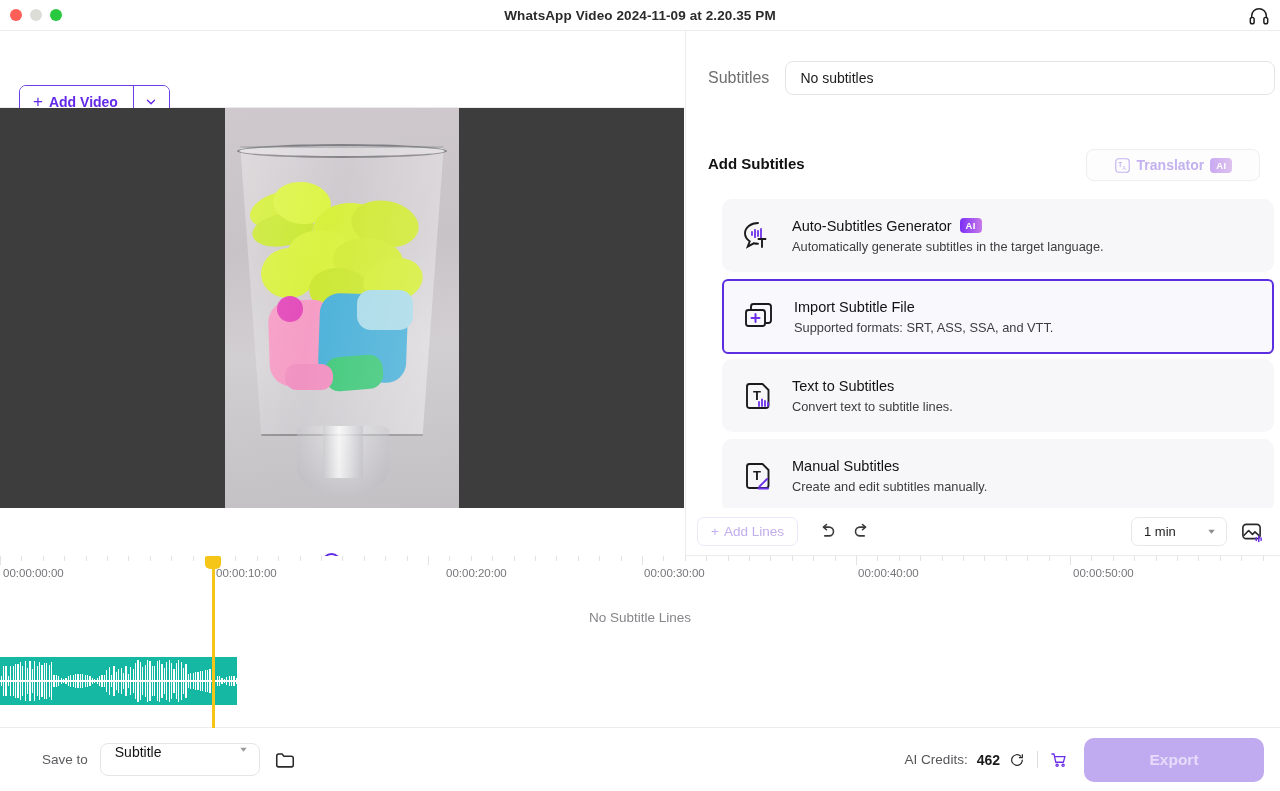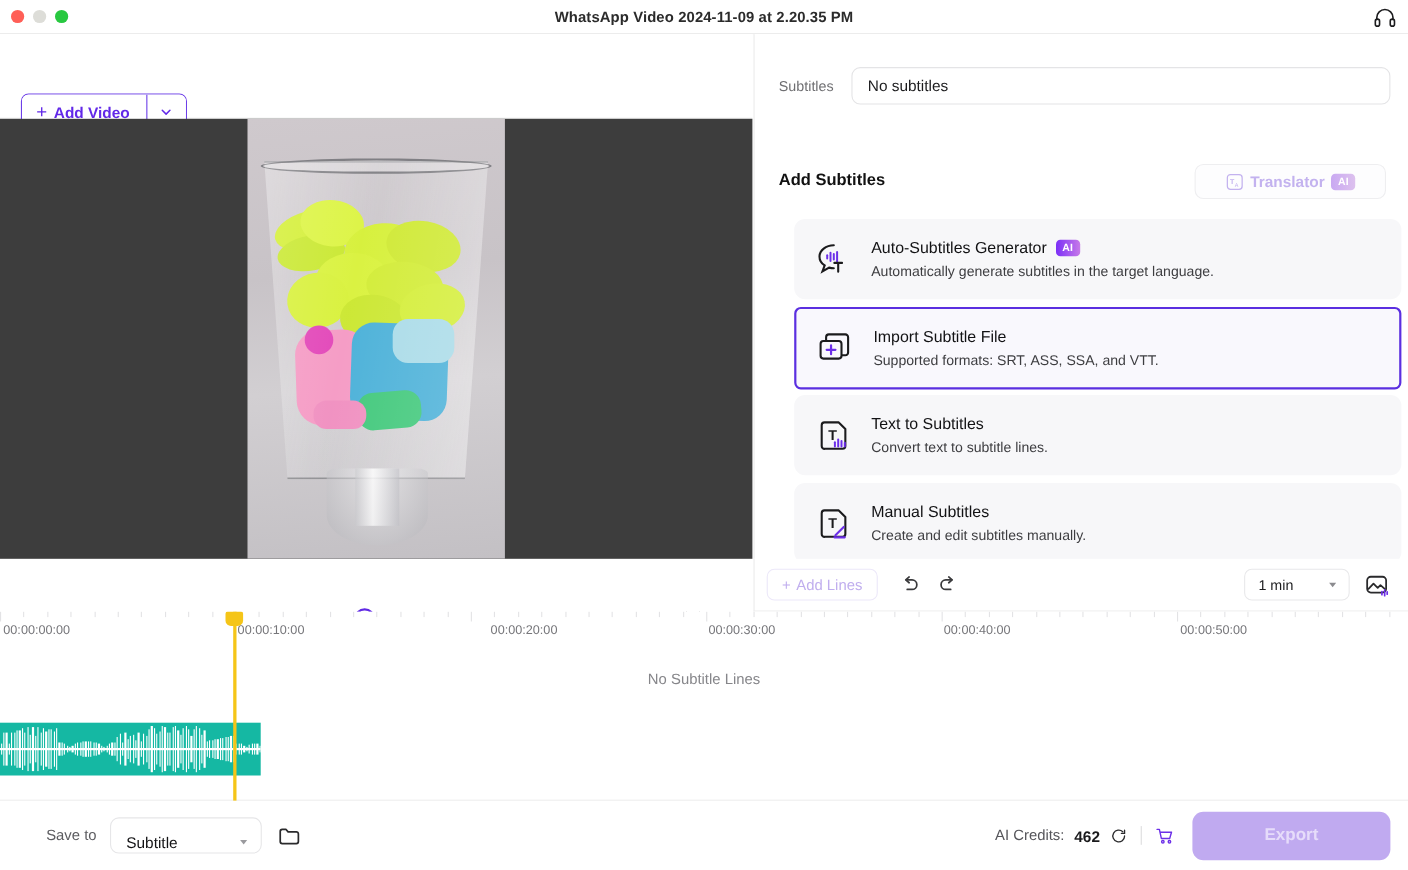--- a/index.html
+++ b/index.html
@@ -117,21 +117,21 @@
   .time-text { font-size: 12.5px; color: #333; letter-spacing: .1px; white-space: nowrap; }
   .vol-group { display: flex; align-items: center; gap: 3px; margin-left: 34px; cursor: pointer; }
   .fs-btn { margin-left: 28px; cursor: pointer; }
 
   
   .right-panel {
     position: absolute; left: 685px; top: 31px; width: 595px; height: 477px;
     background: #fff; border-left: 1px solid #ececec;
   }
   .sub-row { position: absolute; left: 22px; top: 30px; display: flex; align-items: center; }
-  .sub-label { font-size: 13px; color: #6f6f72; margin-right: 16px; }
+  .sub-label { font-size: 16px; color: #6f6f72; margin-right: 16px; }
   .sub-select {
     width: 490px; height: 34px; border: 1px solid #e4e4e6; border-radius: 8px;
     display: flex; align-items: center; padding-left: 14px;
     font-size: 14px; color: #1c1c1e; background: #fff; cursor: pointer;
   }
   .add-sub-head {
     position: absolute; left: 22px; top: 124px;
     font-size: 15px; font-weight: bold; color: #111;
   }
   .translator-btn {
@@ -223,24 +223,24 @@
   }
   .tl-divider { position: absolute; left: 0; top: 727px; width: 1280px; height: 1px; background: #ececec;}
 
   
   .bottombar {
     position: absolute; left: 0; top: 728px; width: 1280px; height: 63px;
     background: #fff; display: flex; align-items: center;
   }
   .saveto-label { margin-left: 42px; font-size: 13.5px; color: #5c5c60; }
   .saveto-select {
-    margin-left: 12px; width: 138px; height: 33px;
+    margin-left: 12px; width: 160px; height: 33px;
     border: 1px solid #e6e6e8; border-radius: 8px;
-    display: flex; align-items: center; justify-content: space-between;
-    padding: 12px 10px 0 14px; font-size: 14px; color: #131315; cursor: pointer;
+    display: flex; align-items: flex-start; justify-content: space-between;
+    padding: 0 10px 0 14px; font-size: 14px; color: #131315; cursor: pointer;
     background: #fff;
   }
   .folder-btn { margin-left: 14px; cursor: pointer; width: 22px; height: 22px; }
   .credits-group {
     position: absolute; right: 212px; display: flex; align-items: center; gap: 9px;
   }
   .credits-label { font-size: 13.5px; color: #55555a; }
   .credits-value { font-size: 14px; font-weight: bold; color: #1a1a1c; }
   .vsep { width: 1px; height: 17px; background: #dcdcde; margin: 0 3px; }
   .export-btn {

